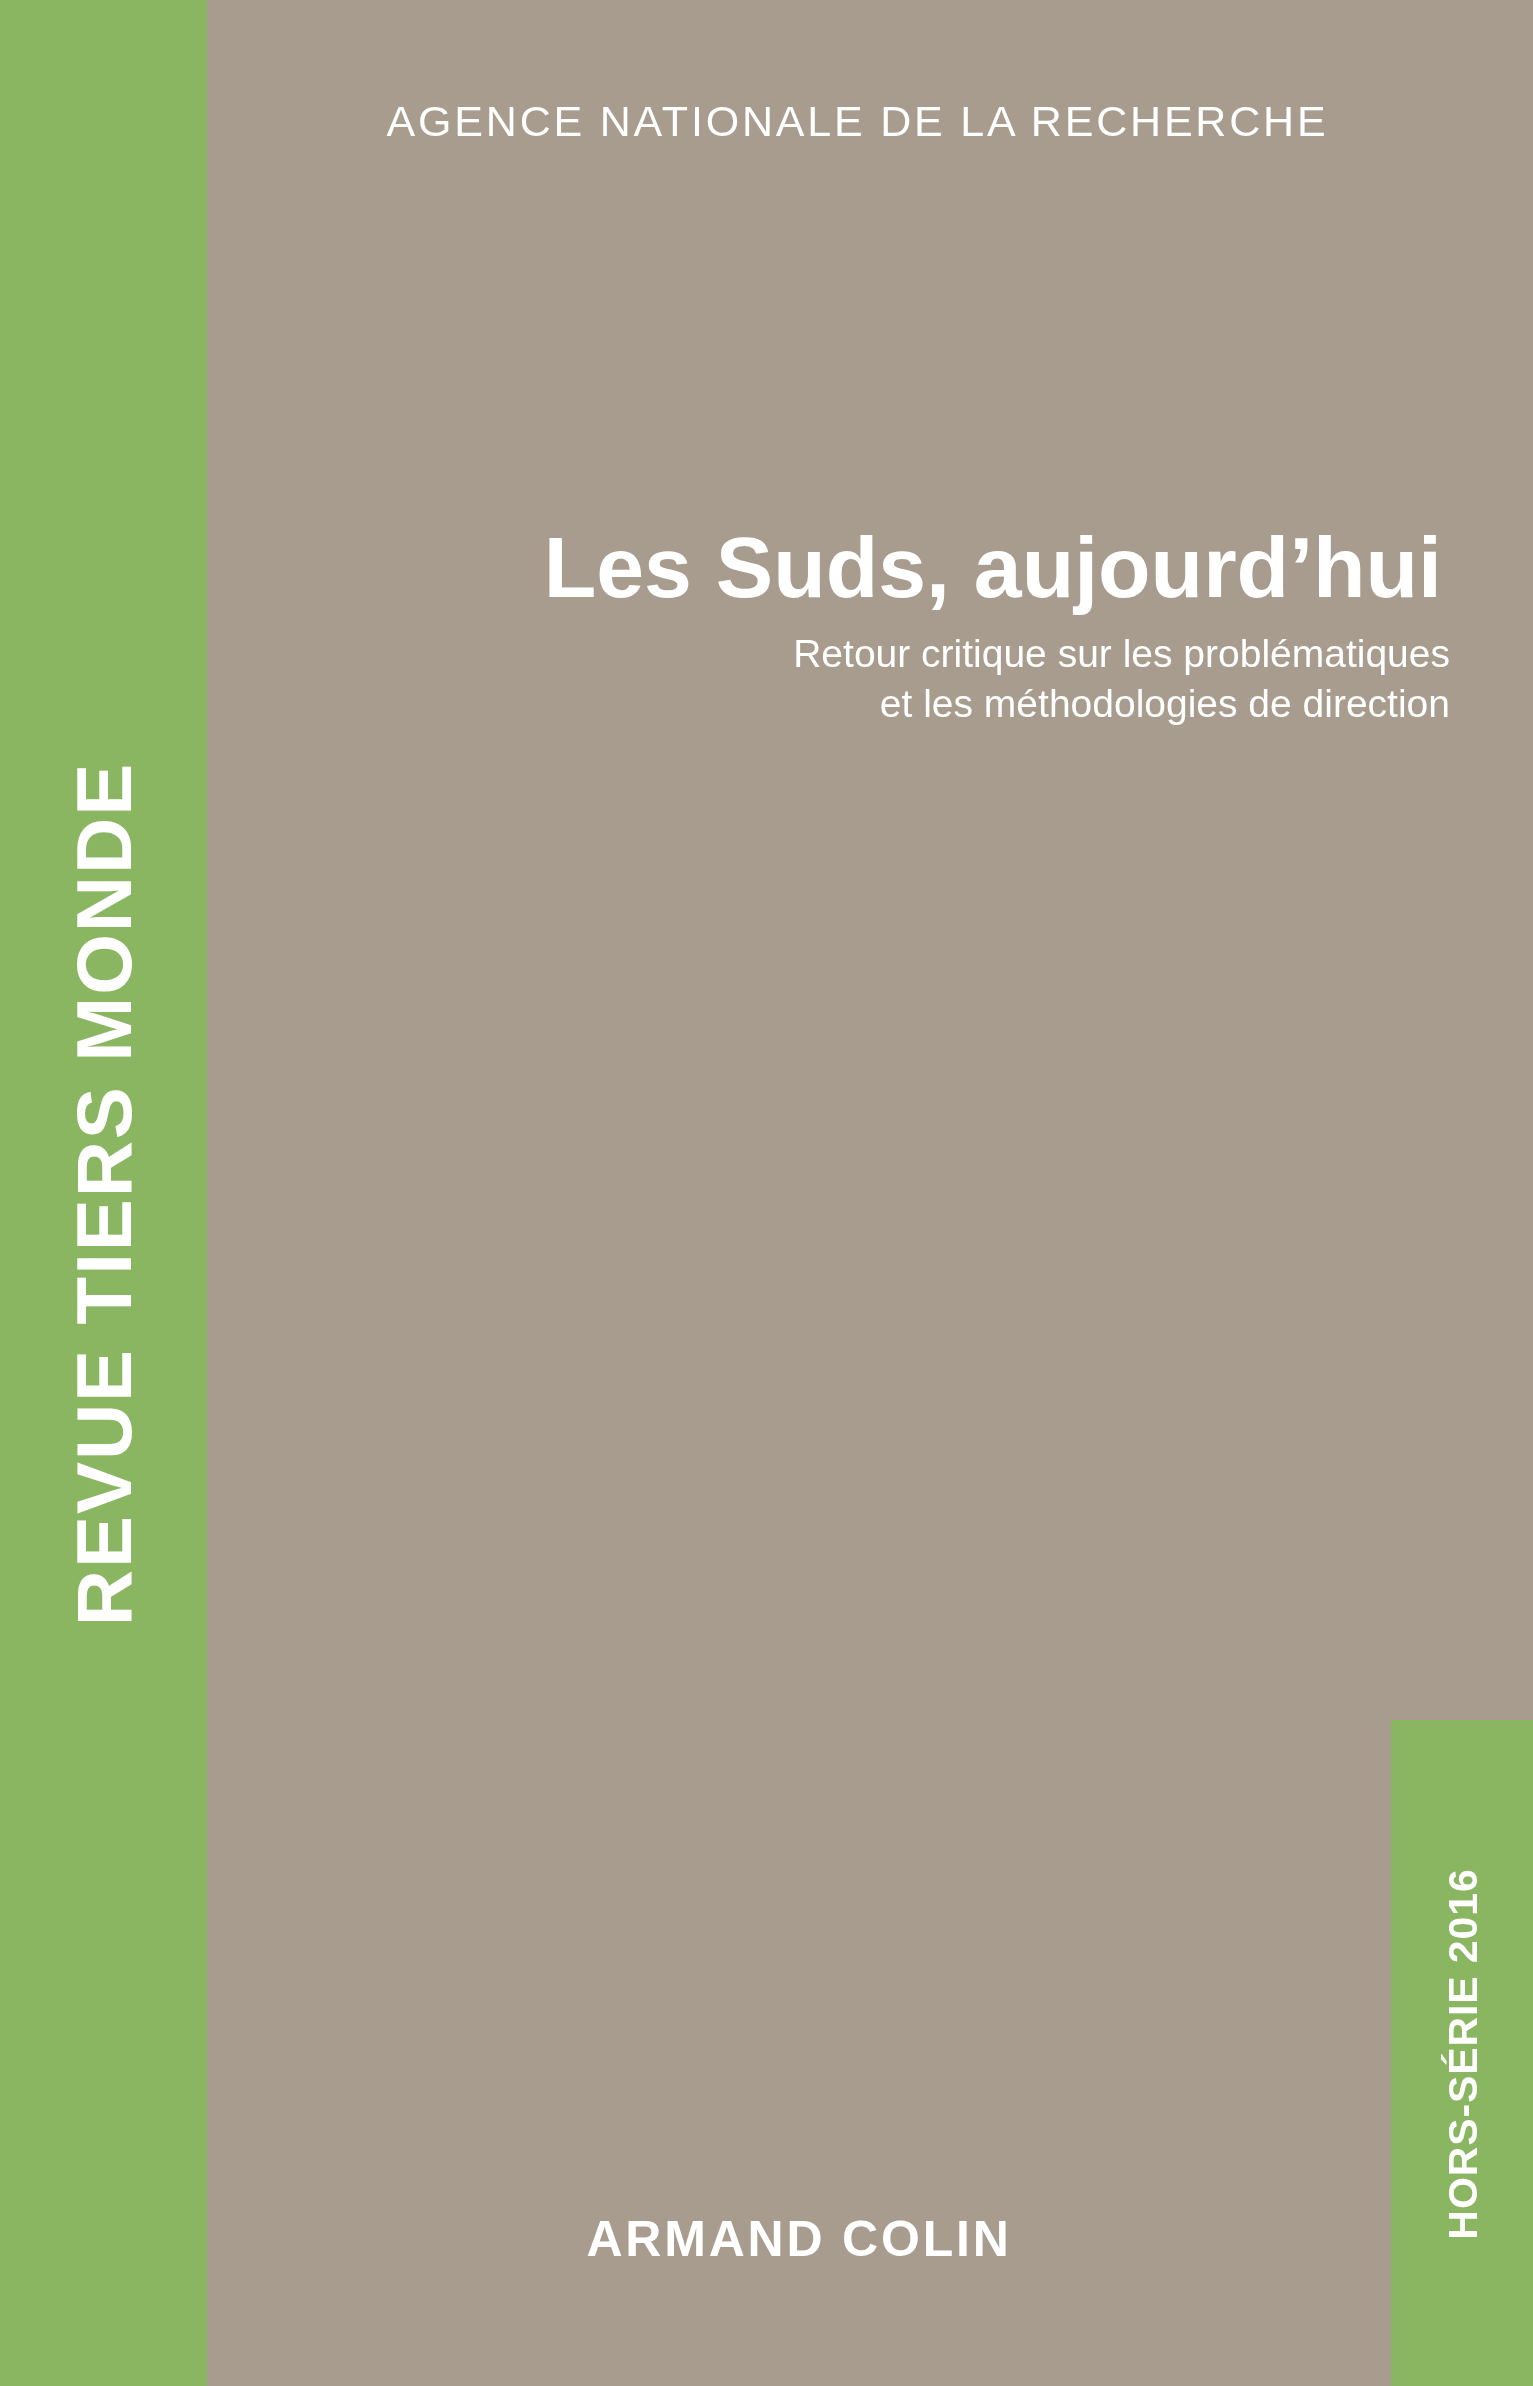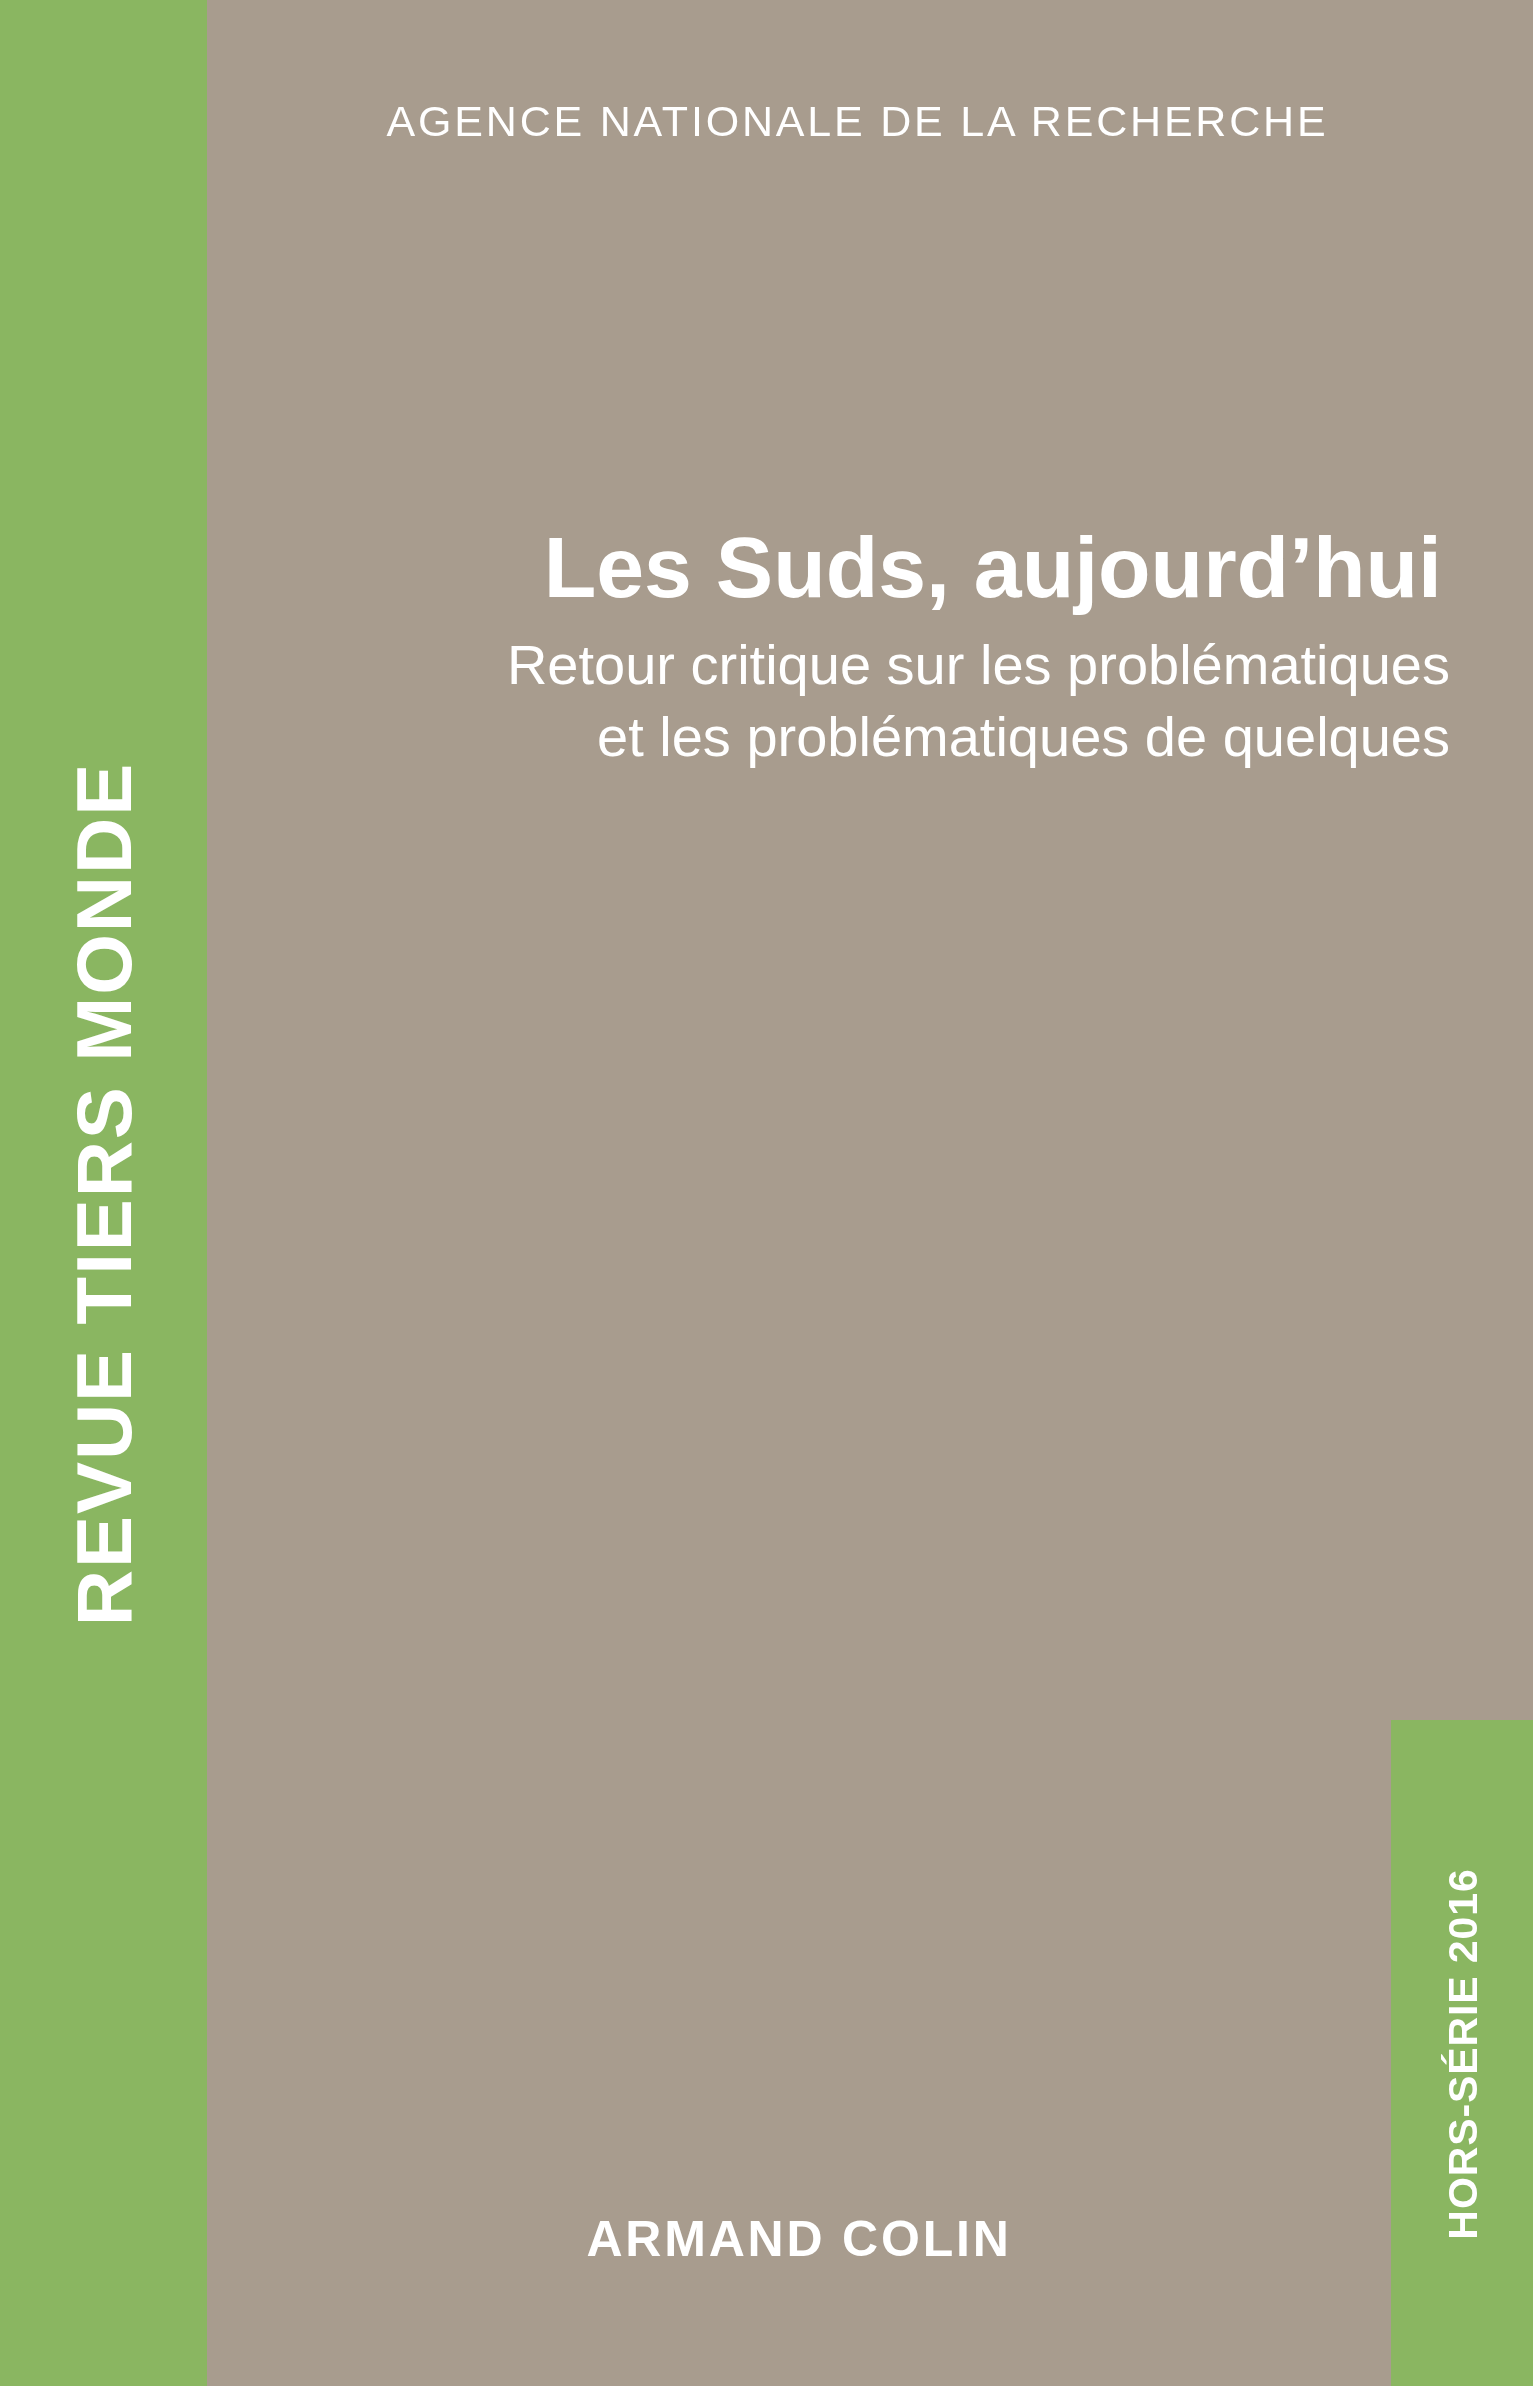--- a/index.html
+++ b/index.html
@@ -73,21 +73,21 @@
   .main-title {
     color: #ffffff;
     font-size: 86px;
     font-weight: bold;
     line-height: 1.05;
     margin: 0 8px 17px 0;
     letter-spacing: 0px;
   }
   .subtitle {
     color: #ffffff;
-    font-size: 56px;
+    font-size: 39px;
     font-weight: normal;
     line-height: 1.28;
     margin: 0;
   }
   .subtitle div {
     white-space: nowrap;
   }
   
   .credit {
     position: absolute;
@@ -145,21 +145,21 @@
   <div class="spine-title">
     <span>REVUE TIERS MONDE</span>
   </div>
 
   <div class="agency">AGENCE NATIONALE DE LA RECHERCHE</div>
 
   <div class="title-block">
     <h1 class="main-title">Les Suds, aujourd’hui</h1>
     <div class="subtitle">
       <div>Retour critique sur les problématiques</div>
-      <div>et les problématiques de quelques</div>
+      <div>et les méthodologies de direction</div>
     </div>
   </div>
 
 
   <div class="series-box">
     <span>HORS-SÉRIE 2016</span>
   </div>
 
   <div class="publisher">ARMAND COLIN</div>
 

